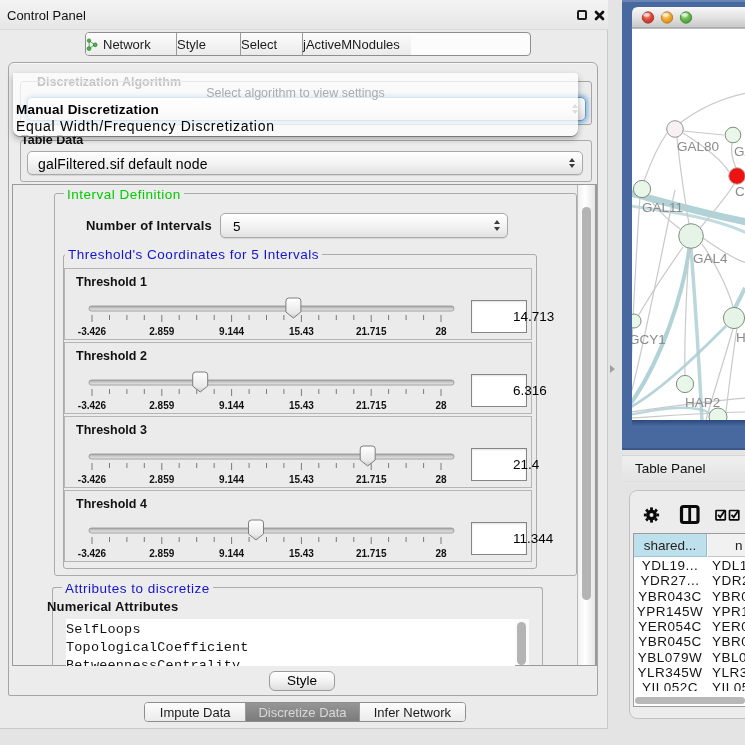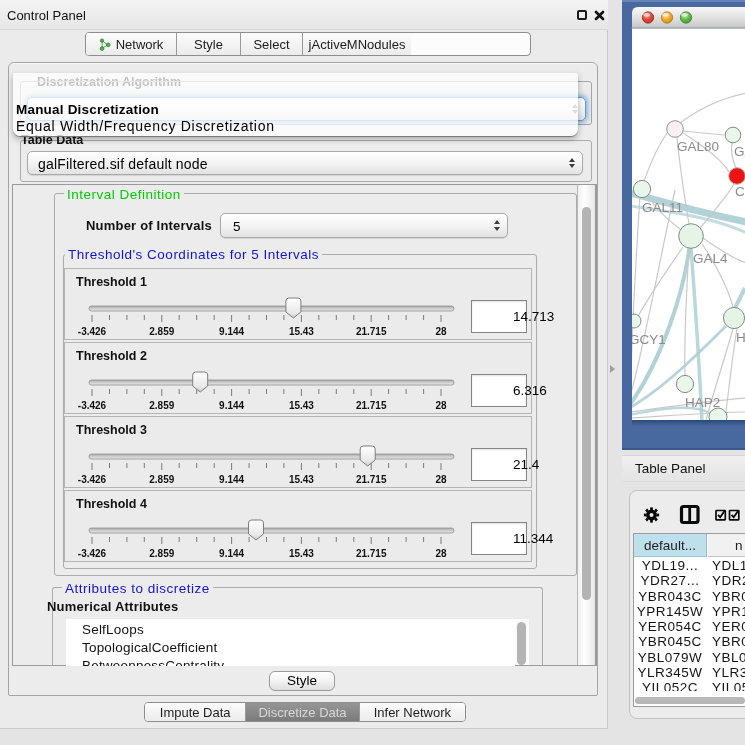--- a/index.html
+++ b/index.html
@@ -1,21 +1,21 @@
 <!DOCTYPE html>
 <html><head><meta charset="utf-8"><style>
 *{margin:0;padding:0;box-sizing:border-box;font-family:"Liberation Sans",sans-serif;}
 html,body{width:745px;height:745px;overflow:hidden;background:#e4e4e4;position:relative;}
 .abs{position:absolute;}
 #win{left:0;top:0;width:608px;height:729px;background:#ebebeb;border-right:1px solid #c9c9c9;border-bottom:1px solid #c9c9c9;}
 #titlebar{left:0;top:0;width:608px;height:30px;background:linear-gradient(#f4f4f4,#e6e6e6);border-bottom:1px solid #dadada;}
 #title{left:7px;top:7.5px;font-size:13px;color:#111;}
 #btnsq{left:577px;top:10px;width:10px;height:10px;border:2px solid #1a1a1a;border-radius:2px;}
 #tabs{left:85px;top:32px;width:446px;height:24px;display:flex;border:1px solid #8e8e8e;border-radius:4px;background:#fcfcfc;overflow:hidden;}
-#tabs .tab{height:100%;display:flex;align-items:center;justify-content:center;font-size:13px;color:#1c1c1c;border-left:1px solid #9a9a9a;background:linear-gradient(#fcfcfc,#ebebeb);}
+#tabs .tab{height:100%;display:flex;align-items:center;justify-content:flex-start;font-size:13px;color:#1c1c1c;border-left:1px solid #9a9a9a;background:linear-gradient(#fcfcfc,#ebebeb);}
 #tabs .tab:first-child{border-left:none;}
 #tabs .tab.sel{background:linear-gradient(#8d8d8d,#787878);color:#ececec;}
 #mainpanel{left:8px;top:62px;width:590px;height:634px;background:#ececec;border:1px solid #a5a5a5;border-radius:6px 6px 2px 2px;box-shadow:inset 0 1px 0 rgba(255,255,255,.7);}
 #dalabel{left:37px;top:75px;font-weight:bold;font-size:12.5px;color:#111;}
 #dagroup{left:20px;top:81px;width:572px;height:44px;border:1px solid #a5a5a5;border-radius:3px;}
 #dacombo{left:27px;top:97px;width:559px;height:24px;border:1.5px solid #5e9bd3;box-shadow:0 0 4px 1.5px rgba(94,155,211,.7);}
 #popup{left:13px;top:73px;width:565px;height:63px;background:rgba(255,255,255,.75);border-radius:0 3px 7px 7px;box-shadow:0 3px 6px rgba(0,0,0,.30),0 1px 0 rgba(150,150,150,.9);}
 #popup .r1{position:absolute;left:0;top:13px;width:100%;text-align:center;font-size:12.5px;color:#ababab;}
 #popup .r2{position:absolute;left:3px;top:29px;font-size:13.5px;font-weight:bold;color:#000;letter-spacing:0.2px;}
 #popup .r3{position:absolute;left:3px;top:45px;font-size:14px;color:#000;letter-spacing:0.7px;}
@@ -40,21 +40,21 @@
 #thgroup{left:63px;top:254px;width:474px;height:315px;}
 #thlabel{left:65px;top:247px;color:#1414cc;}
 .tpanel{left:64px;width:468px;height:72px;background:#ebebeb;border:1px solid #b5b5b5;}
 .tpanel .tl{position:absolute;left:11px;top:6px;font-size:12.5px;font-weight:bold;color:#111;}
 .tpanel .vbox{position:absolute;left:406px;top:31px;width:56px;height:33px;background:#fff;border:1px solid #858585;font-size:13.5px;color:#000;text-align:right;line-height:31px;padding-right:6px;box-shadow:inset 0 1px 2px rgba(0,0,0,.12);padding-left:41px;}
 .tpanel svg{position:absolute;left:0;top:0;}
 #agroup{left:52px;top:587px;width:491px;height:79px;border-bottom:none;border-radius:3px 3px 0 0;}
 #aglabel{left:62px;top:581px;color:#1414cc;}
 #nalabel{left:47px;top:599px;font-weight:bold;font-size:13px;letter-spacing:0.2px;color:#111;}
 #alist{left:66px;top:619px;width:449px;height:47px;background:#fff;font-size:13.5px;letter-spacing:0.2px;color:#111;overflow:hidden;}
-#alist div{position:absolute;left:16px;}
+#alist div{position:absolute;left:0;font-family:Liberation Mono, monospace;}
 #alsb{left:515px;top:619px;width:14px;height:46px;background:#fbfbfb;}
 #alsbthumb{left:517px;top:622px;width:9px;height:43px;background:#b4b4b4;border-radius:4.5px;}
 #apply{left:269px;top:671px;width:66px;height:20px;border:1px solid #9b9b9b;border-radius:6px;background:linear-gradient(#ffffff,#f4f4f4 45%,#dedede);font-size:13.5px;color:#000;text-align:center;line-height:18px;}
 #btabs{left:144px;top:702px;width:322px;height:20px;display:flex;border:1px solid #8e8e8e;border-radius:4px;background:#fcfcfc;overflow:hidden;}
 #btabs .tab{height:100%;display:flex;align-items:center;justify-content:center;font-size:13px;color:#1c1c1c;border-left:1px solid #9a9a9a;background:linear-gradient(#fcfcfc,#ebebeb);}
 #btabs .tab:first-child{border-left:none;}
 #btabs .tab.sel{background:linear-gradient(#969696,#7b7b7b);color:#d8d8d8;}
 #divarrow1{left:610px;top:365px;width:0;height:0;border-top:4px solid transparent;border-bottom:4px solid transparent;border-left:5px solid #9f9f9f;}
 #tpbar{left:622px;top:455px;width:123px;height:27px;background:linear-gradient(#efefef,#e4e4e4);border-top:1px solid #d5d5d5;border-bottom:1px solid #dedede;}
 #tptitle{left:635px;top:461px;font-size:13.5px;color:#111;}
@@ -92,20 +92,21 @@
 <div class="abs" id="mainpanel"></div>
 <div class="abs" id="dalabel">Discretization Algorithm</div>
 <div class="abs" id="dagroup"></div>
 <div class="abs combo" id="dacombo">
     <i class="ar up" style="border-bottom-color:#777"></i>
     <i class="ar dn" style="border-top-color:#777"></i>
   </div>
 <div class="abs group" id="tdgroup"></div>
 <div class="abs" id="tdlabel">Table Data</div>
 <div class="abs" id="popup">
+    <div class="r1">Select algorithm to view settings</div>
     <div class="r2">Manual Discretization</div>
     <div class="r3">Equal Width/Frequency Discretization</div>
   </div>
 <div class="abs combo" id="combo1">
     <span>galFiltered.sif default node</span>
     <i class="ar up"></i>
     <i class="ar dn"></i>
   </div>
 <div class="abs" id="scrollpane"></div>
 <div class="abs group" id="igroup"></div>
@@ -367,21 +368,21 @@
 <rect x="52.5" y="16.5" width="16.5" height="16" rx="2" fill="none" stroke="#0a0a0a" stroke-width="3.2"></rect>
 <line x1="60.7" y1="17" x2="60.7" y2="32" stroke="#0a0a0a" stroke-width="2.8"></line>
 <g fill="none" stroke="#0a0a0a" stroke-width="1.7">
 <rect x="87" y="20.5" width="9.3" height="9.3" rx="0.5"></rect>
 <path d="M89 24.8 l2.2 2.4 l4.8 -7" stroke-width="1.8"></path>
 <rect x="100.5" y="20.5" width="9.3" height="9.3" rx="0.5"></rect>
 <path d="M102.5 24.8 l2.2 2.4 l4.8 -7" stroke-width="1.8"></path>
 </g>
 </svg>
 <div class="abs" id="tbl"></div>
-<div class="abs" id="th1">default...</div>
+<div class="abs" id="th1">shared...</div>
 <div class="abs" id="th2">n</div>
 <div class="abs" id="rows">
  <div class="trow">
       <span class="c1">YDL19...</span>
       <span class="c2">YDL194W</span>
     </div>
  <div class="trow">
       <span class="c1">YDR27...</span>
       <span class="c2">YDR277C</span>
     </div>

